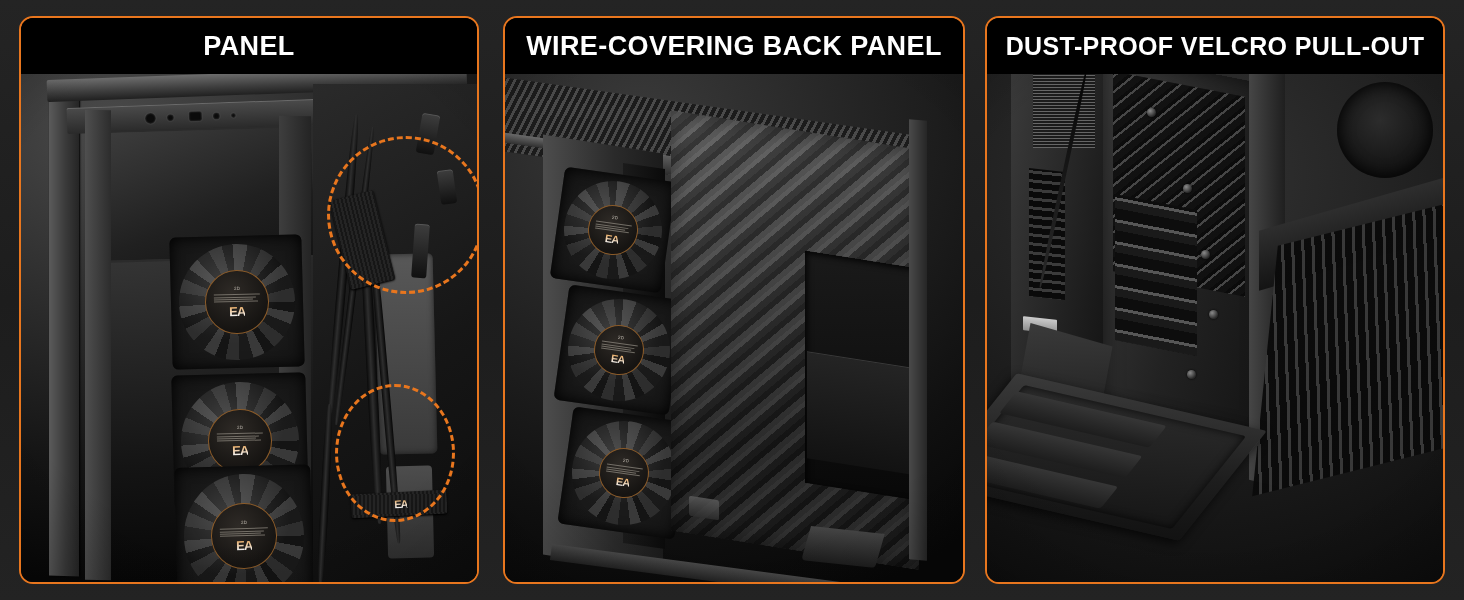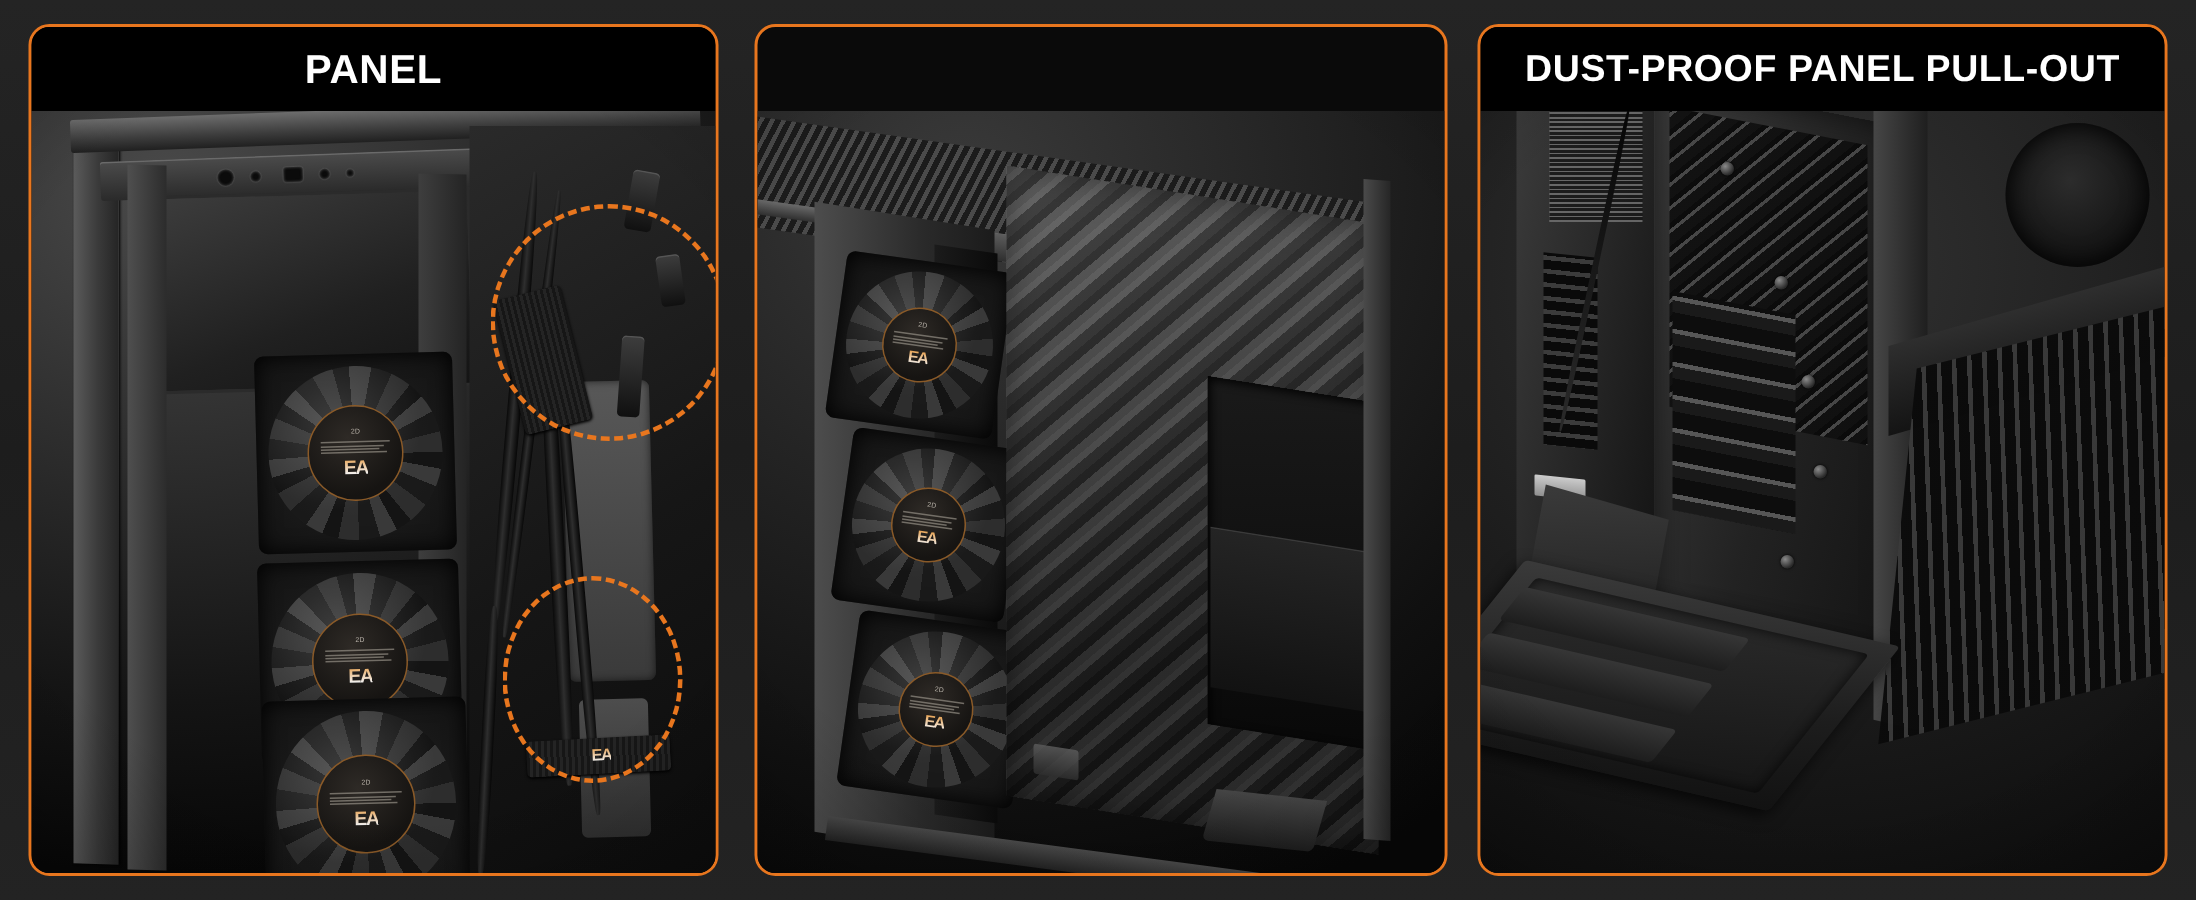--- a/index.html
+++ b/index.html
@@ -544,20 +544,21 @@
       </div>
 
       <div class="dashcircle dash-1"></div>
       <div class="dashcircle dash-2"></div>
 
       <div class="vignette"></div>
     </div>
   </div>
 
   <div class="panel p2">
+    <div class="panel-title">WIRE-COVERING BACK PANEL</div>
 
     <div class="photo">
       <div class="p2-top"></div>
       <div class="p2-toplip"></div>
       <div class="p2-railtop"></div>
       <div class="p2-frontrail"></div>
       <div class="p2-gap"></div>
 
       <div class="fan fan1">
         <div class="blades"></div>
@@ -607,21 +608,21 @@
       <div class="p2-psu"></div>
       <div class="p2-rightedge"></div>
       <div class="p2-railbot"></div>
       <div class="p2-foot"></div>
 
       <div class="vignette"></div>
     </div>
   </div>
 
   <div class="panel p3">
-    <div class="panel-title">DUST-PROOF PANEL PULL-OUT</div>
+    <div class="panel-title">DUST-PROOF VELCRO PULL-OUT</div>
 
     <div class="photo">
       <div class="p3-backwall"></div>
       <div class="p3-meshtop"></div>
       <div class="p3-slots"></div>
       <div class="p3-wire"></div>
 
       <div class="p3-tray"></div>
       <div class="p3-trayvents"></div>
       <div class="p3-pcie"></div>

